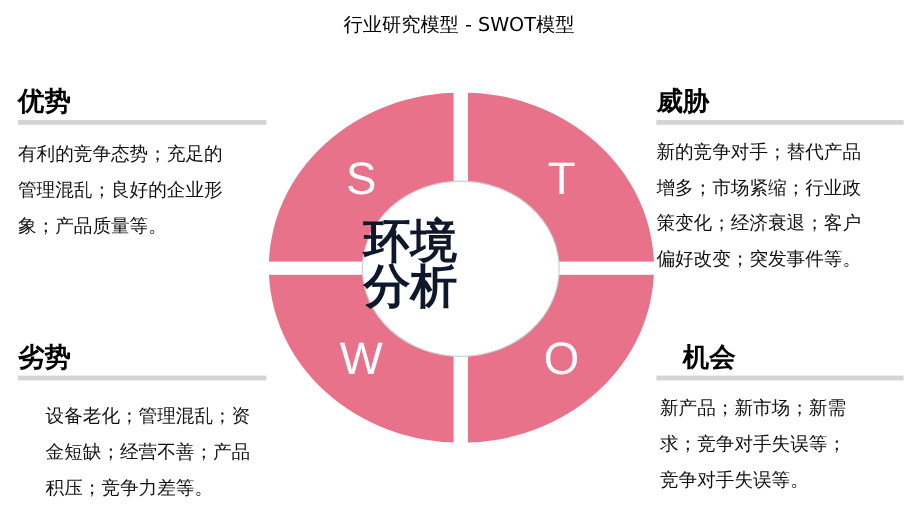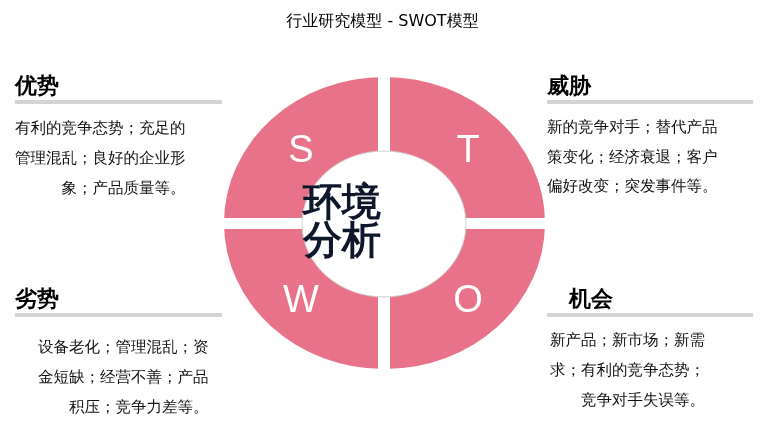--- a/index.html
+++ b/index.html
@@ -2,21 +2,21 @@
 <html><head>
 <meta charset="utf-8">
 <style>
   html, body { margin: 0; padding: 0; background: #ffffff; }
   body { width: 765px; height: 432px; position: relative; overflow: hidden;
          font-family: "DejaVu Sans", "Liberation Sans", sans-serif; color: #111; }
   .title { position: absolute; left: 0; width: 765px; top: 11px; text-align: center;
            font-size: 16px; color: #000; letter-spacing: 0px; }
   .heading { position: absolute; font-size: 22px; font-weight: bold; color: #000; line-height: 26px; }
   .rule { position: absolute; height: 4px; background: #d4d4d4; }
-  .body-text { position: absolute; font-size: 15.5px; line-height: 30px; color: #111; text-align: right; }
+  .body-text { position: absolute; font-size: 15.5px; line-height: 30px; color: #111; }
   .diagram { position: absolute; left: 0; top: 0; width: 765px; height: 432px; }
   .letter { font-family: "Liberation Sans", sans-serif; font-size: 38px; fill: #ffffff; }
   .center-text { position: absolute; left: 303px; width: 162px; 
                  font-size: 39px; font-weight: bold; color: #0f172a; line-height: 38px; }
 </style>
 </head>
 <body>
 
 <div class="title">行业研究模型 - SWOT模型</div>
 
@@ -49,31 +49,32 @@
 <div class="body-text" style="left:15px; top:113px;">
   <div>有利的竞争态势；充足的</div>
   <div>管理混乱；良好的企业形</div>
   <div>象；产品质量等。</div>
 </div>
 
 <div class="heading" style="left:547px; top:73px;">威胁</div>
 <div class="rule" style="left:547px; top:100px; width:206px;"></div>
 <div class="body-text" style="left:547px; top:113px; line-height:29.5px;">
   <div>新的竞争对手；替代产品</div>
+  <div>增多；市场紧缩；行业政</div>
   <div>策变化；经济衰退；客户</div>
   <div>偏好改变；突发事件等。</div>
 </div>
 
 <div class="heading" style="left:15px; top:286px;">劣势</div>
 <div class="rule" style="left:15px; top:313px; width:207px;"></div>
 <div class="body-text" style="left:20px; top:332px;margin-left:18px;">
   <div>设备老化；管理混乱；资</div>
   <div>金短缺；经营不善；产品</div>
   <div>积压；竞争力差等。</div>
 </div>
 
 <div class="heading" style="left:521px; top:286px;margin-left:48px;">机会</div>
 <div class="rule" style="left:547px; top:313px; width:206px;"></div>
 <div class="body-text" style="left:550px; top:325px;">
   <div>新产品；新市场；新需</div>
-  <div>求；有利的竞争态势；</div>
+  <div>求；竞争对手失误等；</div>
   <div>竞争对手失误等。</div>
 </div>
 
 </body></html>

